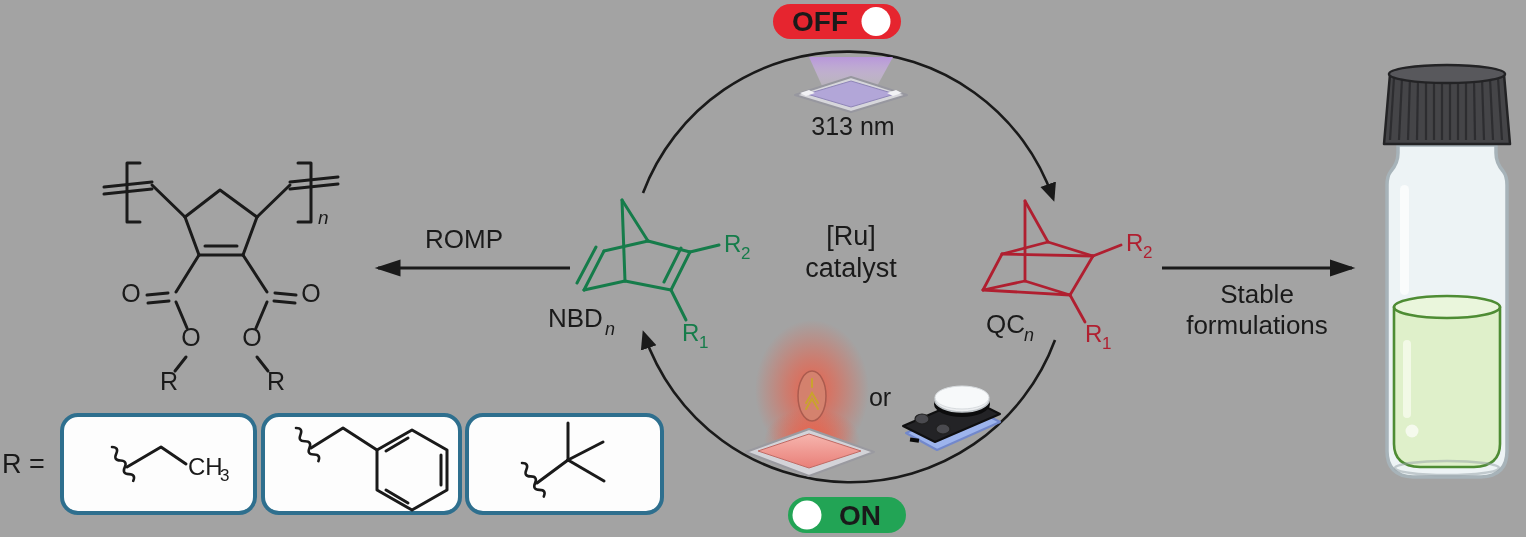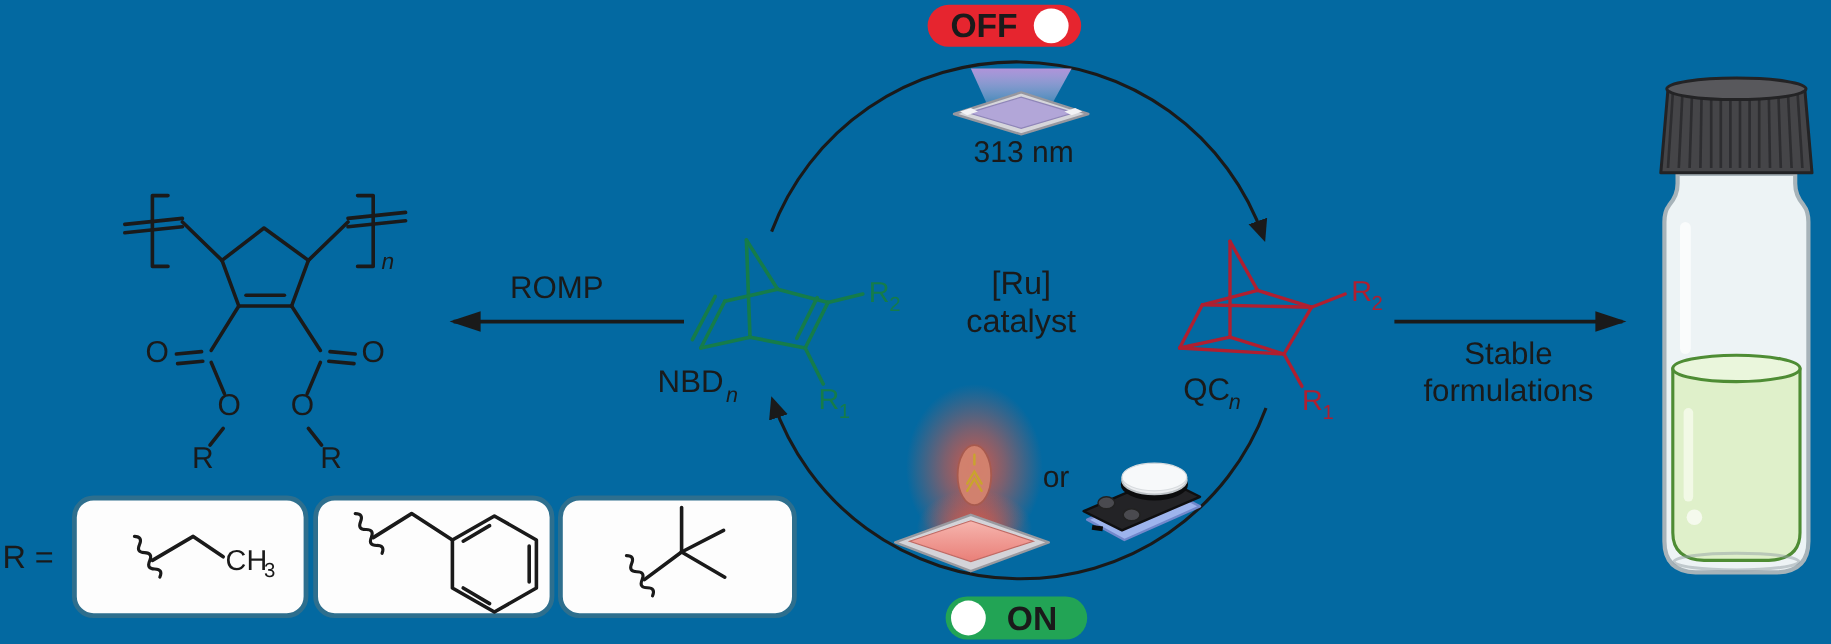--- a/index.html
+++ b/index.html
@@ -1,16 +1,16 @@
 <!DOCTYPE html>
 <html><head>
 <meta charset="utf-8">
 <style>
   html,body{margin:0;padding:0;background:#ffffff;}
-  .stage{position:relative;width:1526px;height:537px;background:#0369a1;overflow:hidden;
+  .stage{position:relative;width:1526px;height:537px;background:#a3a3a3;overflow:hidden;
          font-family:"Liberation Sans","DejaVu Sans",sans-serif;}
   svg{display:block}
   text{font-family:"Liberation Sans","DejaVu Sans",sans-serif;fill:#1a1a1a;}
   .bond{stroke:#1a1a1a;stroke-width:3;stroke-linecap:round;stroke-linejoin:round;fill:none;}
   .gbond{stroke:#157c4a;stroke-width:3;stroke-linecap:round;stroke-linejoin:round;fill:none;}
   .rbond{stroke:#b01f30;stroke-width:2.8;stroke-linecap:round;stroke-linejoin:round;fill:none;}
   .arc{stroke:#1a1a1a;stroke-width:2.6;fill:none;}
   .arrowline{stroke:#1a1a1a;stroke-width:3;fill:none;}
   .legendbox{fill:#fdfdfd;stroke:#2e6f8e;stroke-width:4;}
   .squig{stroke:#1a1a1a;stroke-width:2.6;fill:none;stroke-linecap:round;stroke-linejoin:round;}

